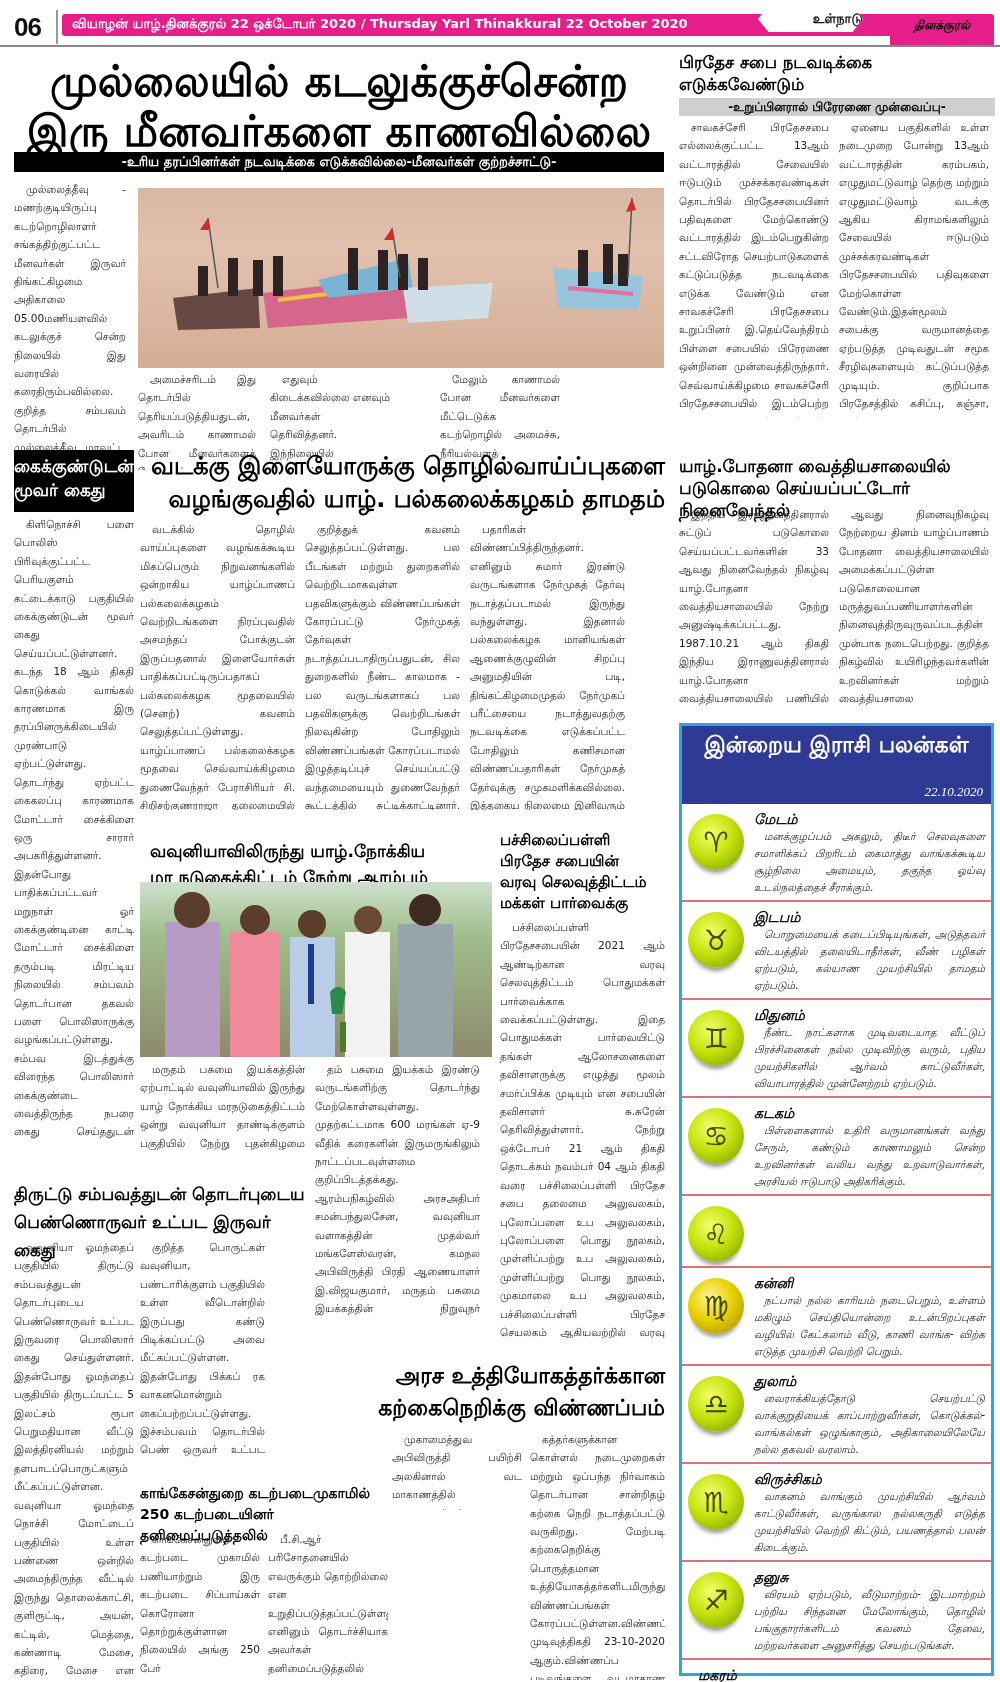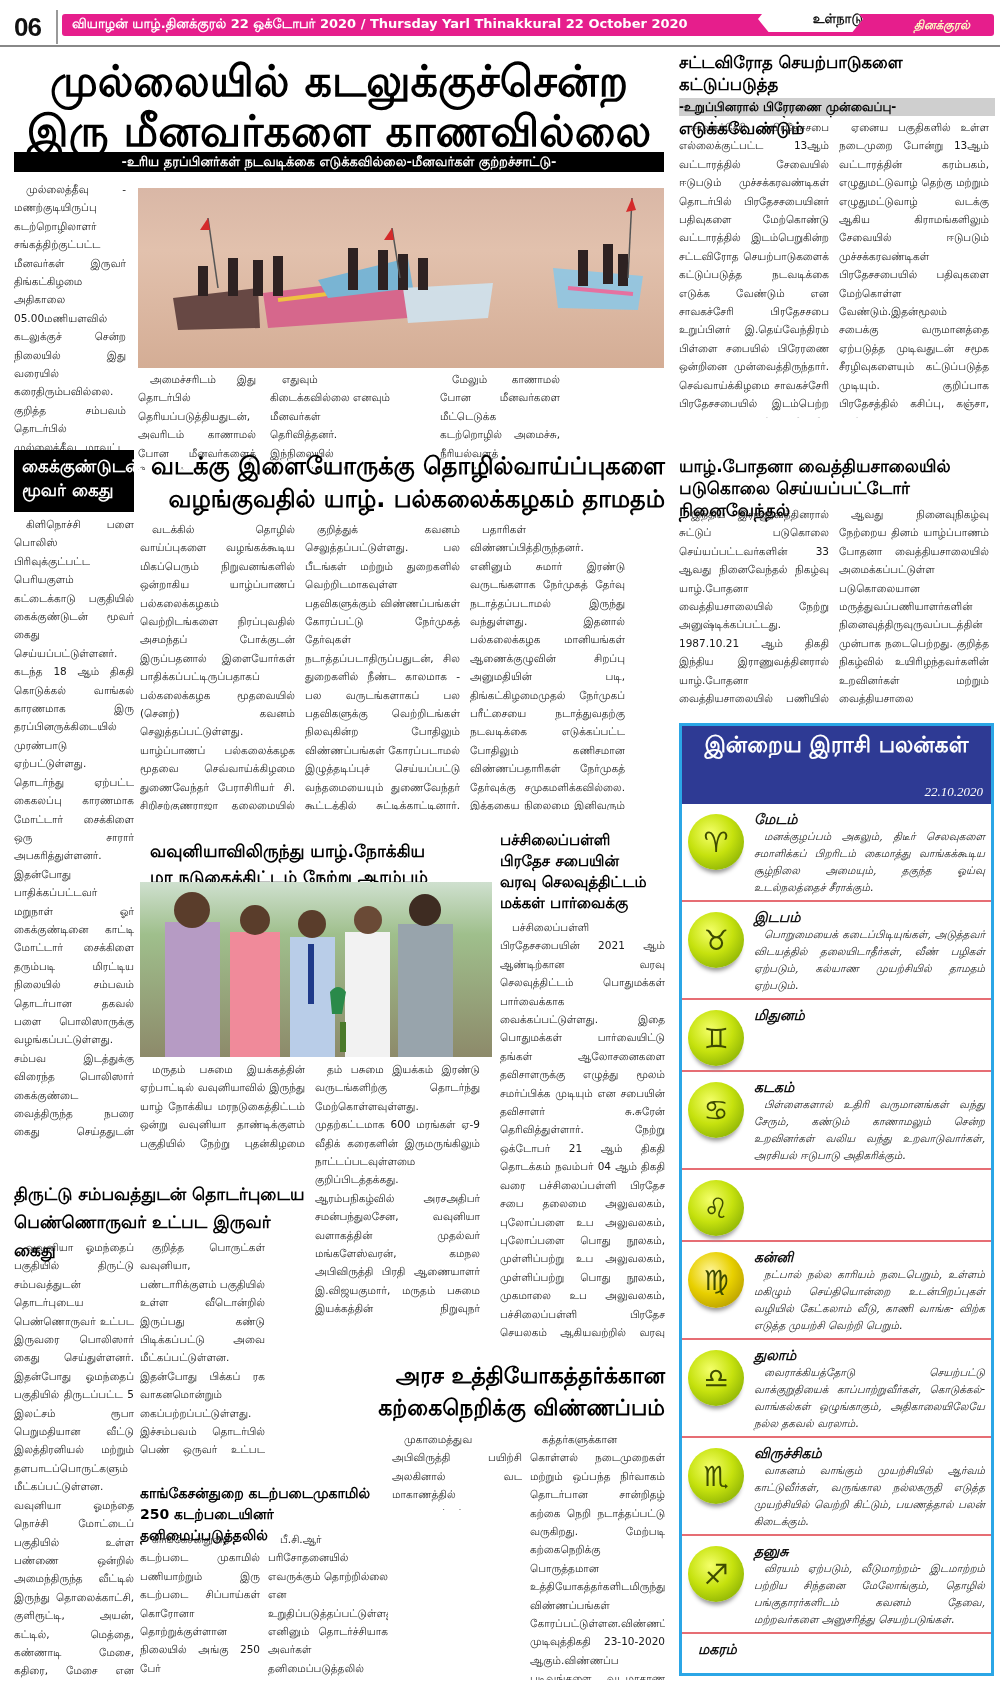--- a/index.html
+++ b/index.html
@@ -5,27 +5,27 @@
 *{box-sizing:border-box;margin:0;padding:0}
 body{width:1000px;height:1682px;background:#fff;font-family:"DejaVu Sans","Liberation Sans",sans-serif;color:#111;position:relative;overflow:hidden}
 .abs{position:absolute}
 .txt{font-size:10.5px;line-height:18.4px;text-align:justify;text-indent:12px;color:#1a1a1a}
 
 .pgnum{left:14px;top:12px;font:bold 26px "Liberation Sans",sans-serif;color:#111;letter-spacing:-1px}
 .hdiv{left:56px;top:10px;width:2px;height:34px;background:#999}
 .hbar{left:62px;top:14px;width:857px;height:22px;background:#e61e8c;border-radius:3px}
 .hbar-text{left:72px;top:16px;color:#fff;font-size:13px;font-weight:bold;white-space:nowrap}
 .section-tab{left:758px;top:6px;width:105px;height:26px;background:#fff;color:#111;font-size:13px;font-weight:bold;text-align:right;line-height:26px;clip-path:polygon(10% 0,90% 0,100% 50%,90% 100%,10% 100%,0 50%)}
-.logo{left:890px;top:14px;width:104px;height:22px;background:#e61e8c;border-radius:3px;color:#fef9c3;font-size:12px;font-weight:bold;font-style:italic;text-align:center;line-height:22px}
+.logo{left:890px;top:14px;width:104px;height:32px;background:#e61e8c;border-radius:3px;color:#000000;font-size:12px;font-weight:bold;font-style:italic;text-align:center;line-height:22px}
 .hrule{left:0;top:45px;width:1000px;height:2px;background:#888}
 
 .h1{font-family:"DejaVu Sans",sans-serif;font-weight:bold;color:#000;line-height:1.12}
 .deck-black{background:#000;color:#fff;text-align:center;font-size:13px;font-weight:bold;line-height:20px}
-.deck-grey{background:#cfcfcf;color:#000;text-align:left;font-size:12px;font-weight:bold;line-height:18px}
-.box-black{background:#000;color:#fff;font-weight:bold;font-size:20px;line-height:26px;padding:4px 8px}
+.deck-grey{background:#cfcfcf;color:#000;text-align:center;font-size:12px;font-weight:bold;line-height:18px}
+.box-black{background:#000;color:#fff;font-weight:bold;font-size:20px;line-height:26px;padding:4px 0}
 .photo{overflow:hidden}
 
 .horo{left:679px;top:723px;width:315px;height:953px;border:3px solid #2ba6e6;background:#fff}
 .horo-head{height:78px;background:#2e3a94;color:#fff;position:relative}
 .horo-title{position:absolute;left:0;right:0;top:6px;text-align:center;font-size:22px;font-weight:bold}
 .horo-date{position:absolute;right:8px;bottom:4px;font-family:Liberation Serif, serif;font-style:italic;font-size:13px}
 .sign{position:relative;border-bottom:2px solid #e66d74;display:flex;padding:6px 6px 4px 6px}
 .sign:last-child{border-bottom:none}
 .orb{width:56px;height:56px;border-radius:50%;flex:0 0 56px;background:radial-gradient(circle at 40% 35%,#f4ff6a 0%,#c6e20e 45%,#6f9a00 100%);box-shadow:0 6px 4px -3px #999;display:flex;align-items:center;justify-content:center;font-size:28px;color:#3d4a00;margin-top:4px}
 .orb.gold{background:radial-gradient(circle at 40% 35%,#fff59a 0%,#e8d000 45%,#a08600 100%)}
@@ -84,21 +84,20 @@
         <polygon points="254,40 246,52 256,52"></polygon>
         <polygon points="494,10 488,24 498,22"></polygon>
       </g>
   </svg>
 </div>
 <div class="abs txt" style="left:138px;top:370px;width:118px;height:100px;overflow:hidden">அமைச்சரிடம் இது தொடர்பில் தெரியப்படுத்தியதுடன், அவரிடம் காணாமல் போன மீனவர்களைத் தேடுவதற்கு உலங்குவானூர்தி (கெலிஹாப்டர்) உதவியை கேட்டுள்ளதாகவும், இதுவரையில் கடற்றொழில் அமைச்சர் தரப்பிலிருந்து பதில்</div>
 <div class="abs txt" style="left:270px;top:370px;width:120px;height:100px;overflow:hidden">எதுவும் கிடைக்கவில்லை எனவும் மீனவர்கள் தெரிவித்தனர். இந்நிலையில் முல்லைத்தீவு மீனவர்கள் அனைவரும் நேற்று அதிகாலை தொழிலுக்குச் செல்வதை நிறுத்தி காணாமல் போயுள்ளவர்களைத்தேடி 19 படகுகளில் புறப்பட்டுள்ளனர்.</div>
 <div class="abs txt" style="left:440px;top:370px;width:120px;height:100px;overflow:hidden">மேலும் காணாமல் போன மீனவர்களை மீட்டெடுக்க கடற்றொழில் அமைச்சு, நீரியல்வளத் திணைக்களம், கடற்படை என்பன தமக்கு உதவ முன்வர வேண்டுமெனவும் மீனவர்கள் கோரிக்கை விடுத்துள்ளனர். (15,56)</div>
 
 <div class="abs h1" style="left:679px;top:52px;width:316px;font-size:16.5px;line-height:22px">
-  <div>சட்டவிரோத செயற்பாடுகளை கட்டுப்படுத்த</div>
   <div>பிரதேச சபை நடவடிக்கை எடுக்கவேண்டும்</div>
 </div>
 <div class="abs deck-grey" style="left:679px;top:98px;width:316px">-உறுப்பினரால் பிரேரணை முன்வைப்பு-</div>
 <div class="abs txt" style="left:679px;top:118px;width:150px;height:300px;overflow:hidden">சாவகச்சேரி பிரதேசசபை எல்லைக்குட்பட்ட 13ஆம் வட்டாரத்தில் சேவையில் ஈடுபடும் முச்சக்கரவண்டிகள் தொடர்பில் பிரதேசசபையினர் பதிவுகளை மேற்கொண்டு வட்டாரத்தில் இடம்பெறுகின்ற சட்டவிரோத செயற்பாடுகளைக் கட்டுப்படுத்த நடவடிக்கை எடுக்க வேண்டும் என சாவகச்சேரி பிரதேசசபை உறுப்பினர் இ.தெய்வேந்திரம் பிள்ளை சபையில் பிரேரணை ஒன்றினை முன்வைத்திருந்தார். செவ்வாய்க்கிழமை சாவகச்சேரி பிரதேசசபையில் இடம்பெற்ற மாதாந்த அமர்வின் போதே அவர் குறித்த பிரேரணையை சமர்ப்பித்திருந்தார். இது தொடர்பாக அவர் சபையில் கருத்து தெரிவிக்கையில், சாவகச்சேரி பிரதேசசபையின்</div>
 <div class="abs txt" style="left:839px;top:118px;width:150px;height:300px;overflow:hidden">ஏனைய பகுதிகளில் உள்ள நடைமுறை போன்று 13ஆம் வட்டாரத்தின் கரம்பகம், எழுதுமட்டுவாழ் தெற்கு மற்றும் எழுதுமட்டுவாழ் வடக்கு ஆகிய கிராமங்களிலும் சேவையில் ஈடுபடும் முச்சக்கரவண்டிகள் பிரதேசசபையில் பதிவுகளை மேற்கொள்ள வேண்டும்.இதன்மூலம் சபைக்கு வருமானத்தை ஏற்படுத்த முடிவதுடன் சமூக சீரழிவுகளையும் கட்டுப்படுத்த முடியும். குறிப்பாக பிரதேசத்தில் கசிப்பு, கஞ்சா, அபின் மற்றும் மதுபானப்பாவனை ஆகியவற்றை கட்டுப்படுத்த முடியும். எனவே சாவகச்சேரி பிரதேசசபை இது தொடர்பாக நடவடிக்கை எடுத்து முச்சக்கரவண்டிகளை பதிய ஆவன செய்ய வேண்டும் என மேலும் அவர் தெரிவித்திருந்தார்.(13)</div>
 
 <div class="abs box-black" style="left:14px;top:450px;width:120px;height:62px;font-size:17px;line-height:24px">
   <div>கைக்குண்டுடன்</div>
   <div>மூவர் கைது</div>
 </div>
@@ -189,20 +188,21 @@
         <div class="orb">♉</div>
         <div class="sign-body">
           <div class="sign-name">இடபம்</div>
           <div class="sign-text">பொறுமையைக் கடைப்பிடியுங்கள், அடுத்தவர் விடயத்தில் தலையிடாதீர்கள், வீண் பழிகள் ஏற்படும், கல்யாண முயற்சியில் தாமதம் ஏற்படும்.</div>
         </div>
       </div>
       <div class="sign">
         <div class="orb">♊</div>
         <div class="sign-body">
           <div class="sign-name">மிதுனம்</div>
+          <div class="sign-text">நீண்ட நாட்களாக முடிவடையாத வீட்டுப் பிரச்சினைகள் நல்ல முடிவிற்கு வரும், புதிய முயற்சிகளில் ஆர்வம் காட்டுவீர்கள், வியாபாரத்தில் முன்னேற்றம் ஏற்படும்.</div>
         </div>
       </div>
       <div class="sign">
         <div class="orb">♋</div>
         <div class="sign-body">
           <div class="sign-name">கடகம்</div>
           <div class="sign-text">பிள்ளைகளால் உதிரி வருமானங்கள் வந்து சேரும், கண்டும் காணாமலும் சென்ற உறவினர்கள் வலிய வந்து உறவாடுவார்கள், அரசியல் ஈடுபாடு அதிகரிக்கும்.</div>
         </div>
       </div>
       <div class="sign">

